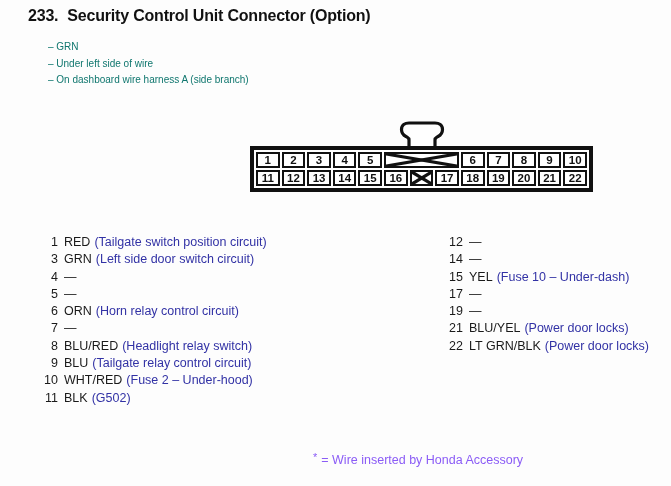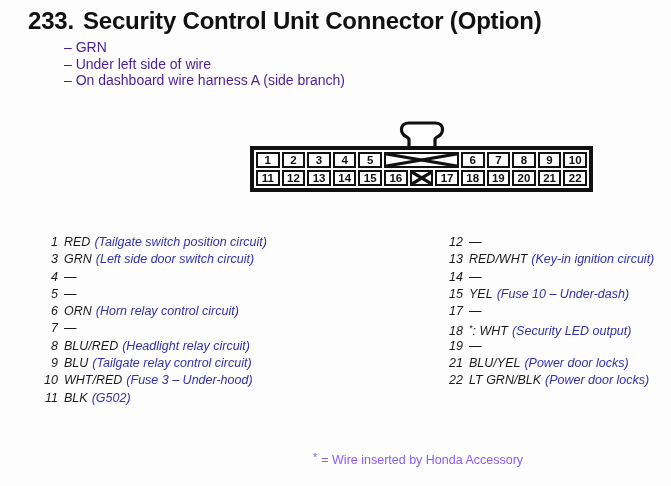--- a/index.html
+++ b/index.html
@@ -10,28 +10,28 @@
   .page{
     position:relative;
     width:671px;height:486px;
     background:#fdfdfd;
     color:#1a1a1a;
     overflow:hidden;
   }
   
   .title{
     position:absolute;left:28px;top:7px;
-    font-size:24px;font-weight:bold;letter-spacing:-0.2px;
+    font-size:16px;font-weight:bold;letter-spacing:-0.2px;
     white-space:nowrap;color:#111;
   }
   .title-num{display:inline-block;margin-right:9px;}
   
   .notes{
-    position:absolute;left:64px;top:39px;
-    font-size:14px;line-height:16.5px;color:#4c1d95;
+    position:absolute;left:48px;top:39px;
+    font-size:10px;line-height:16.5px;color:#0f766e;
   }
   
   .latch{
     position:absolute;left:398px;top:120px;width:48px;height:29px;
     z-index:1;
   }
   .connector{
     position:absolute;left:250px;top:146px;width:343px;height:46px;
     box-sizing:border-box;
     border:4px solid #111;background:#fff;
@@ -54,21 +54,21 @@
   .ccell.xcell{padding:0;}
   .ccell svg{width:100%;height:100%;display:block;}
   .ccell svg line{stroke:#111;stroke-width:3.2px;}
   
   .pin-col{
     position:absolute;top:234px;
     font-size:12.5px;color:#1a1a1a;
   }
   .pin-col.left{left:42px;}
   .pin-col.right{left:430px;}
-  .pin-row{height:17.3px;line-height:17.3px;white-space:nowrap;font-style:italic;}
+  .pin-row{height:17.3px;line-height:17.3px;white-space:nowrap;}
   .pin-num{
     display:inline-block;text-align:right;
     margin-right:6px;
   }
   .pin-col.left .pin-num{width:16px;}
   .pin-col.right .pin-num{width:33px;}
   .pin-circuit{color:var(--circuit-blue,#3232a5);margin-left:4px;}
   .pin-sup{font-size:9px;vertical-align:4px;}
   
   .footnote{
@@ -135,32 +135,30 @@
       </div>
   </div>
 
   <div class="pin-col left" id="pins-left">
       <div class="pin-row"><span class="pin-num">1</span><span class="pin-wire">RED</span><span class="pin-circuit">(Tailgate switch position circuit)</span></div>
       <div class="pin-row"><span class="pin-num">3</span><span class="pin-wire">GRN</span><span class="pin-circuit">(Left side door switch circuit)</span></div>
       <div class="pin-row"><span class="pin-num">4</span><span class="pin-wire">—</span></div>
       <div class="pin-row"><span class="pin-num">5</span><span class="pin-wire">—</span></div>
       <div class="pin-row"><span class="pin-num">6</span><span class="pin-wire">ORN</span><span class="pin-circuit">(Horn relay control circuit)</span></div>
       <div class="pin-row"><span class="pin-num">7</span><span class="pin-wire">—</span></div>
-      <div class="pin-row"><span class="pin-num">8</span><span class="pin-wire">BLU/RED</span><span class="pin-circuit">(Headlight relay circuit)</span></div>
+      <div class="pin-row"><span class="pin-num">8</span><span class="pin-wire">BLU/RED</span><span class="pin-circuit">(Headlight relay switch)</span></div>
       <div class="pin-row"><span class="pin-num">9</span><span class="pin-wire">BLU</span><span class="pin-circuit">(Tailgate relay control circuit)</span></div>
-      <div class="pin-row"><span class="pin-num">10</span><span class="pin-wire">WHT/RED</span><span class="pin-circuit">(Fuse 3 – Under-hood)</span></div>
+      <div class="pin-row"><span class="pin-num">10</span><span class="pin-wire">WHT/RED</span><span class="pin-circuit">(Fuse 2 – Under-hood)</span></div>
       <div class="pin-row"><span class="pin-num">11</span><span class="pin-wire">BLK</span><span class="pin-circuit">(G502)</span></div>
     </div>
   <div class="pin-col right" id="pins-right">
       <div class="pin-row"><span class="pin-num">12</span><span class="pin-wire">—</span></div>
-      <div class="pin-row"><span class="pin-num">13</span><span class="pin-wire">RED/WHT</span><span class="pin-circuit">(Key-in ignition circuit)</span></div>
       <div class="pin-row"><span class="pin-num">14</span><span class="pin-wire">—</span></div>
       <div class="pin-row"><span class="pin-num">15</span><span class="pin-wire">YEL</span><span class="pin-circuit">(Fuse 10 – Under-dash)</span></div>
       <div class="pin-row"><span class="pin-num">17</span><span class="pin-wire">—</span></div>
-      <div class="pin-row"><span class="pin-num">18</span><sup class="pin-sup">*</sup><span>: </span><span class="pin-wire">WHT</span><span class="pin-circuit">(Security LED output)</span></div>
       <div class="pin-row"><span class="pin-num">19</span><span class="pin-wire">—</span></div>
       <div class="pin-row"><span class="pin-num">21</span><span class="pin-wire">BLU/YEL</span><span class="pin-circuit">(Power door locks)</span></div>
       <div class="pin-row"><span class="pin-num">22</span><span class="pin-wire">LT GRN/BLK</span><span class="pin-circuit">(Power door locks)</span></div>
     </div>
 
   <div class="footnote">
     <sup>*</sup><span>= Wire inserted by Honda Accessory</span>
   </div>
 
 </div>

